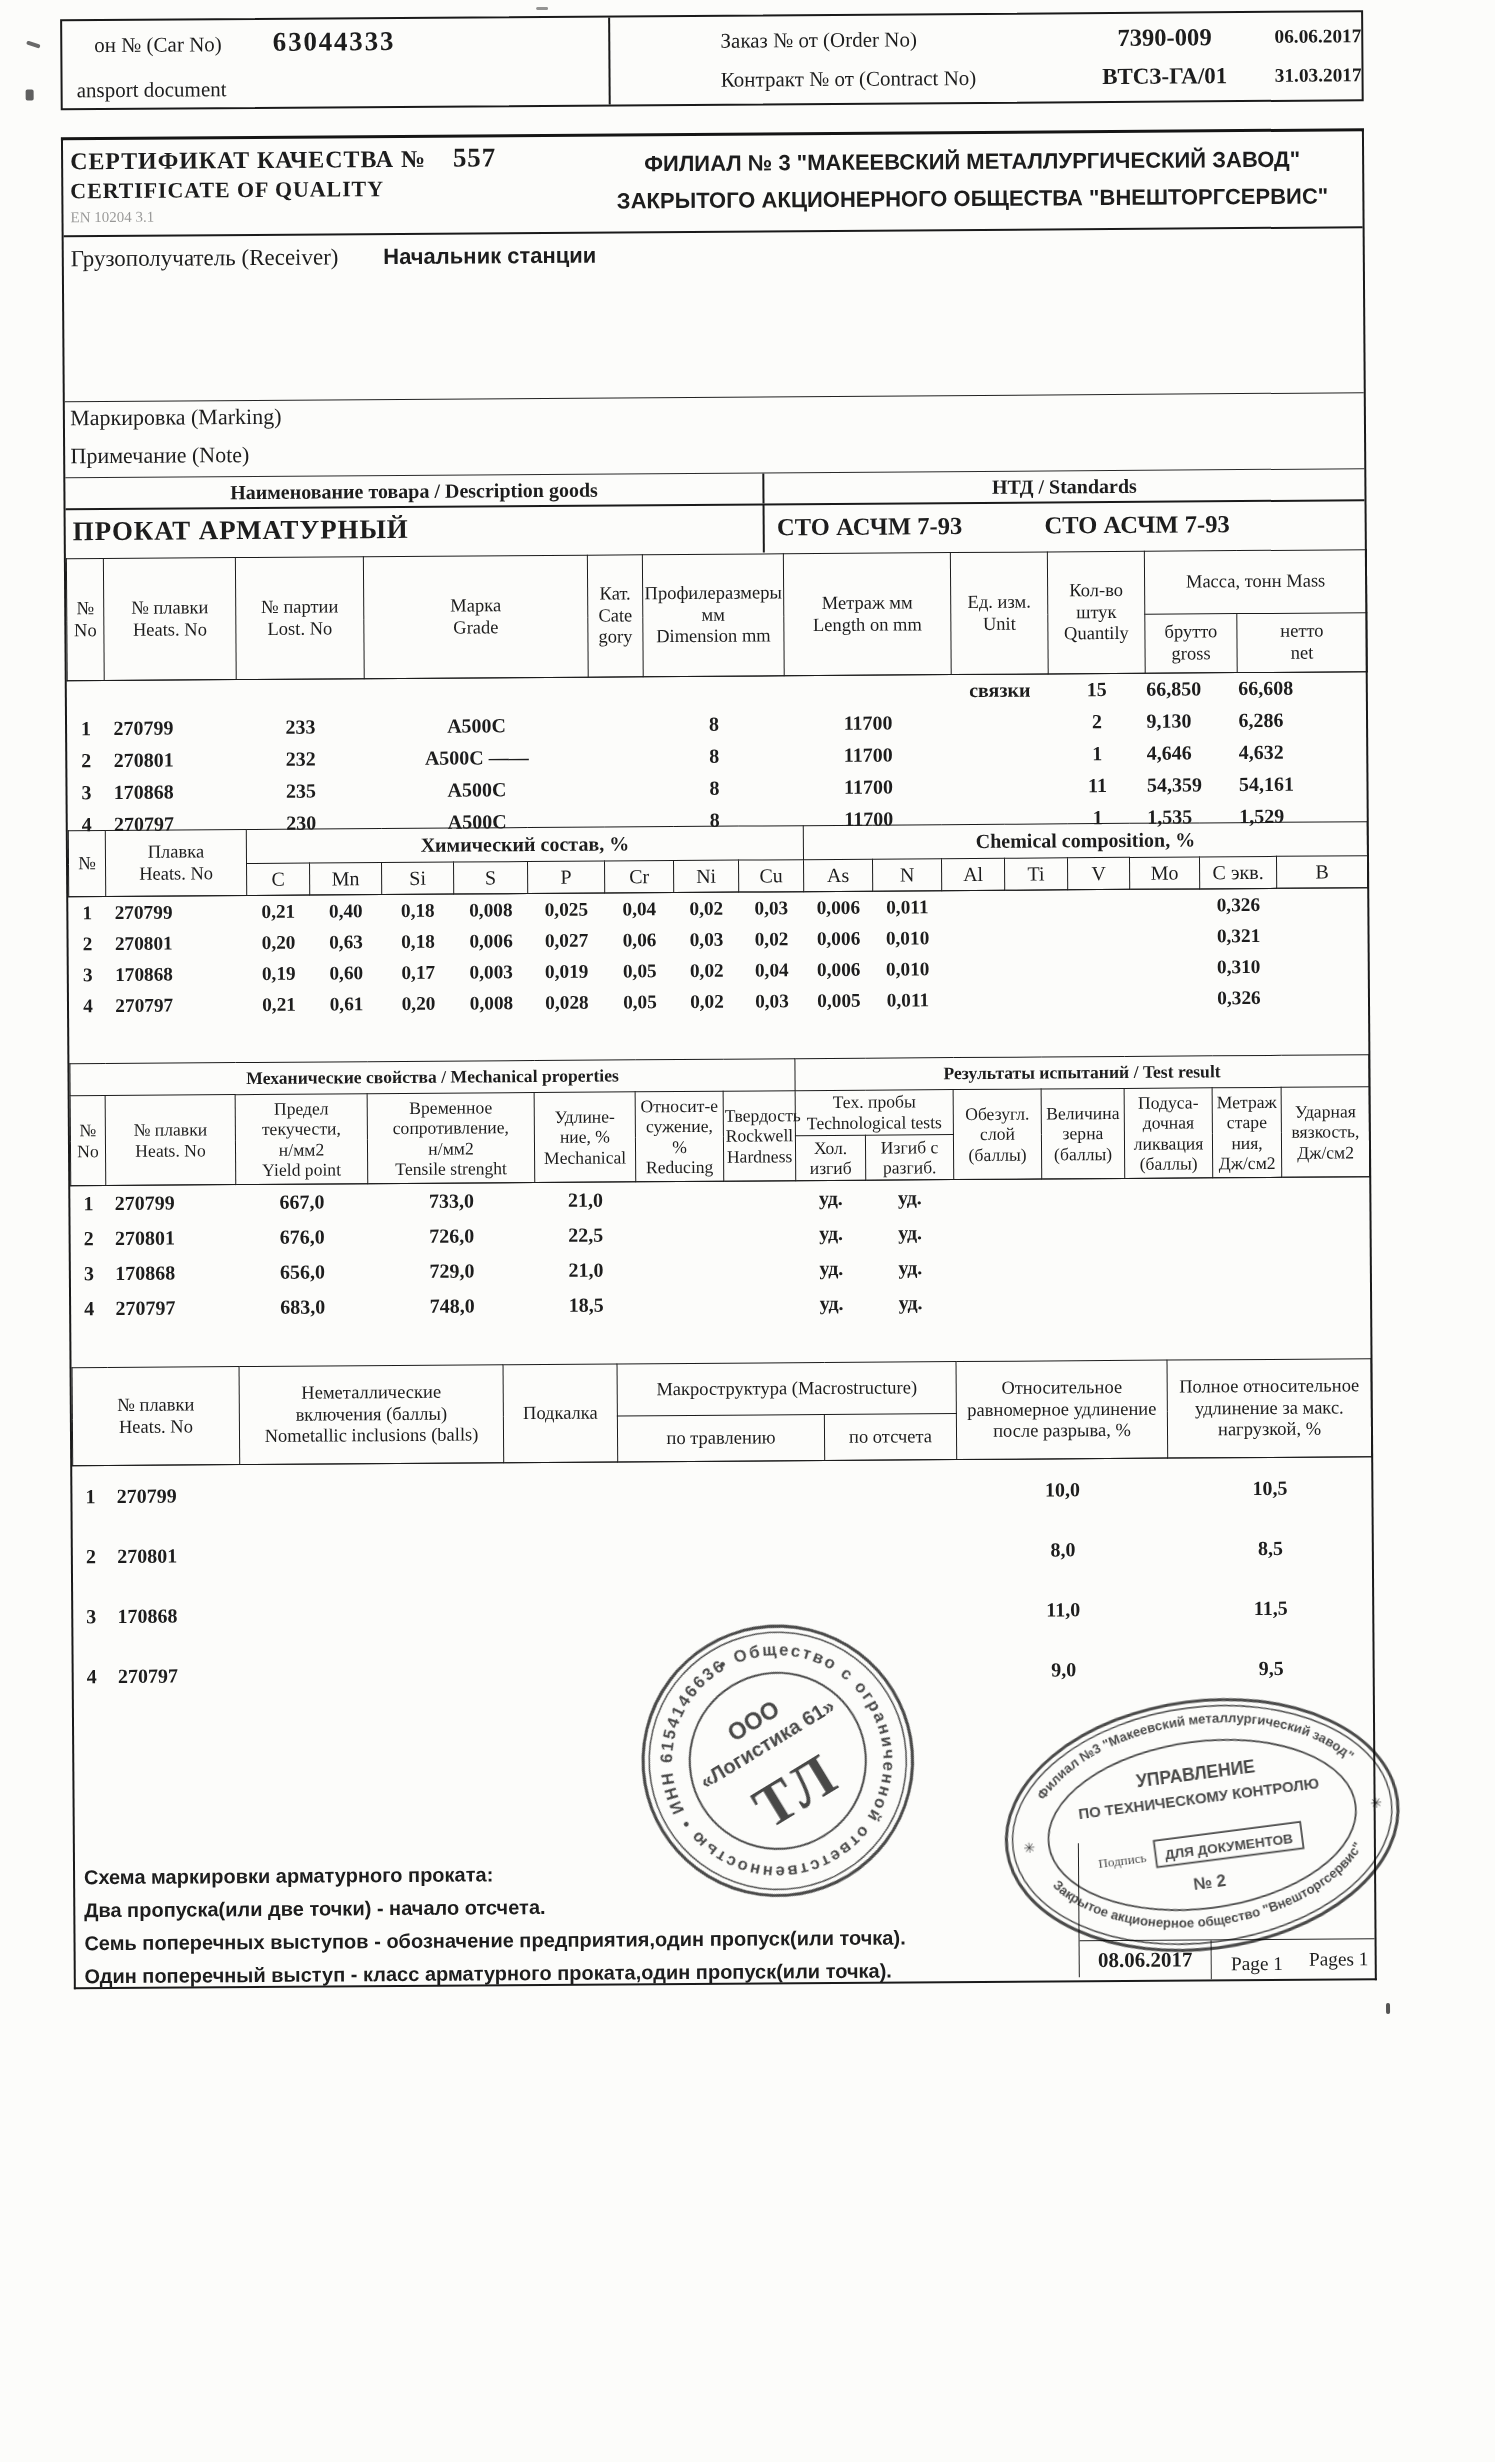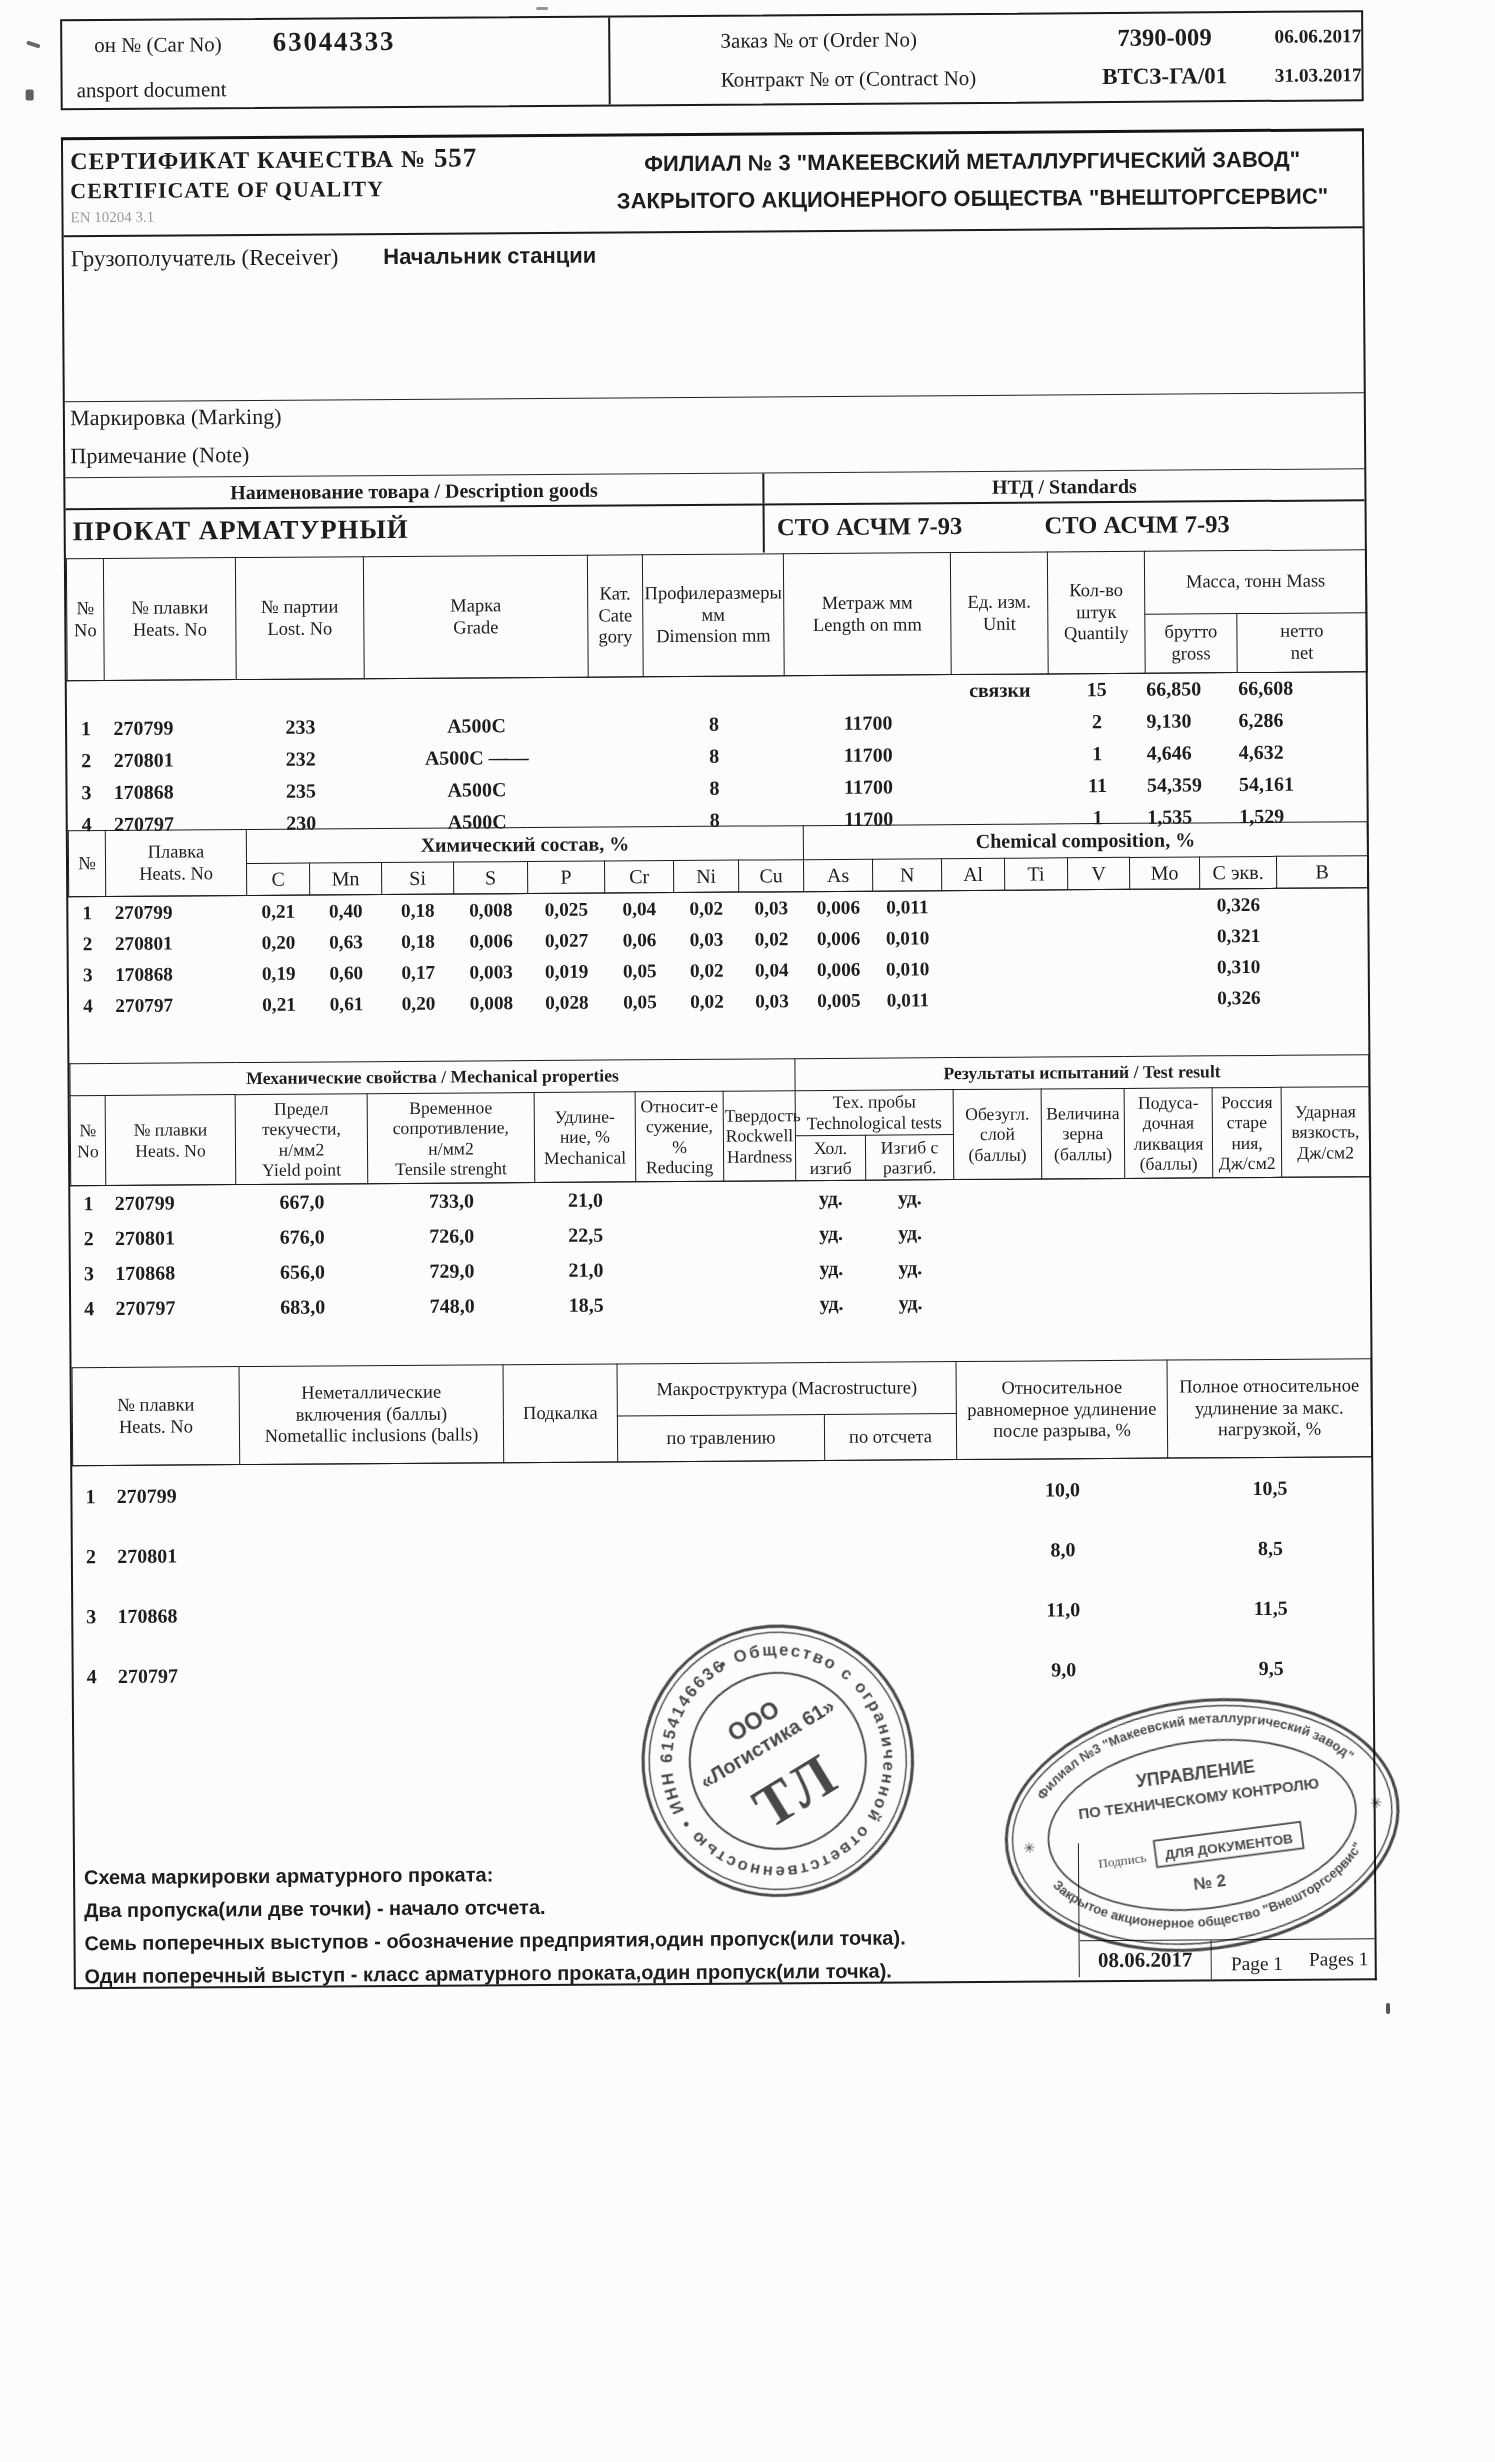--- a/index.html
+++ b/index.html
@@ -24,21 +24,21 @@
   .hrow .date{flex:1;text-align:center;font-weight:bold;font-size:19.3px;}
 
   
   .frame{left:60px;top:132px;width:1299px;height:1847px;border-left:2.6px solid #1a1a1a;
          border-right:2.6px solid #1a1a1a;border-top:3.5px solid #151515;border-bottom:2.6px solid #1a1a1a;}
   .frame > *{position:absolute;}
 
   .cert{left:0;top:0;width:100%;height:95px;border-bottom:2.6px solid #1a1a1a;}
   .cert-left{position:absolute;left:7px;top:5.3px;}
   .cert-title{font-size:24px;font-weight:bold;letter-spacing:0.9px;}
-  .cert-title .num{font-size:27px;margin-left:8px;}
+  .cert-title .num{font-size:27px;margin-left:27px;}
   .cert-en{font-size:22px;font-weight:bold;letter-spacing:0.9px;margin-top:1.8px;}
   .cert-std{font-size:15px;opacity:.45;margin-top:5.3px;}
   .issuer{position:absolute;left:528px;right:8.8px;top:8.8px;text-align:center;}
   .issuer div{font-size:22px;font-weight:bold;line-height:37px;}
 
   .receiver{left:0;top:95px;width:100%;height:166px;border-bottom:1.8px solid #222;}
   .receiver .row{padding:10.6px 0 0 7px;font-size:23px;}
   .receiver .who{font-weight:bold;margin-left:39px;font-size:22px;}
 
   .marknote{left:0;top:261px;width:100%;height:76px;}
@@ -477,21 +477,21 @@
           <th rowspan="2" class="pre">Обезугл.
 слой
 (баллы)</th>
           <th rowspan="2" class="pre">Величина
 зерна
 (баллы)</th>
           <th rowspan="2" class="pre">Подуса-
 дочная
 ликвация
 (баллы)</th>
-          <th rowspan="2" class="pre">Россия
+          <th rowspan="2" class="pre">Метраж
 старе
 ния,
 Дж/см2</th>
           <th rowspan="2" class="pre">Ударная
 вязкость,
 Дж/см2</th>
         </tr>
         <tr>
           <th class="pre">Хол.
 изгиб</th>

